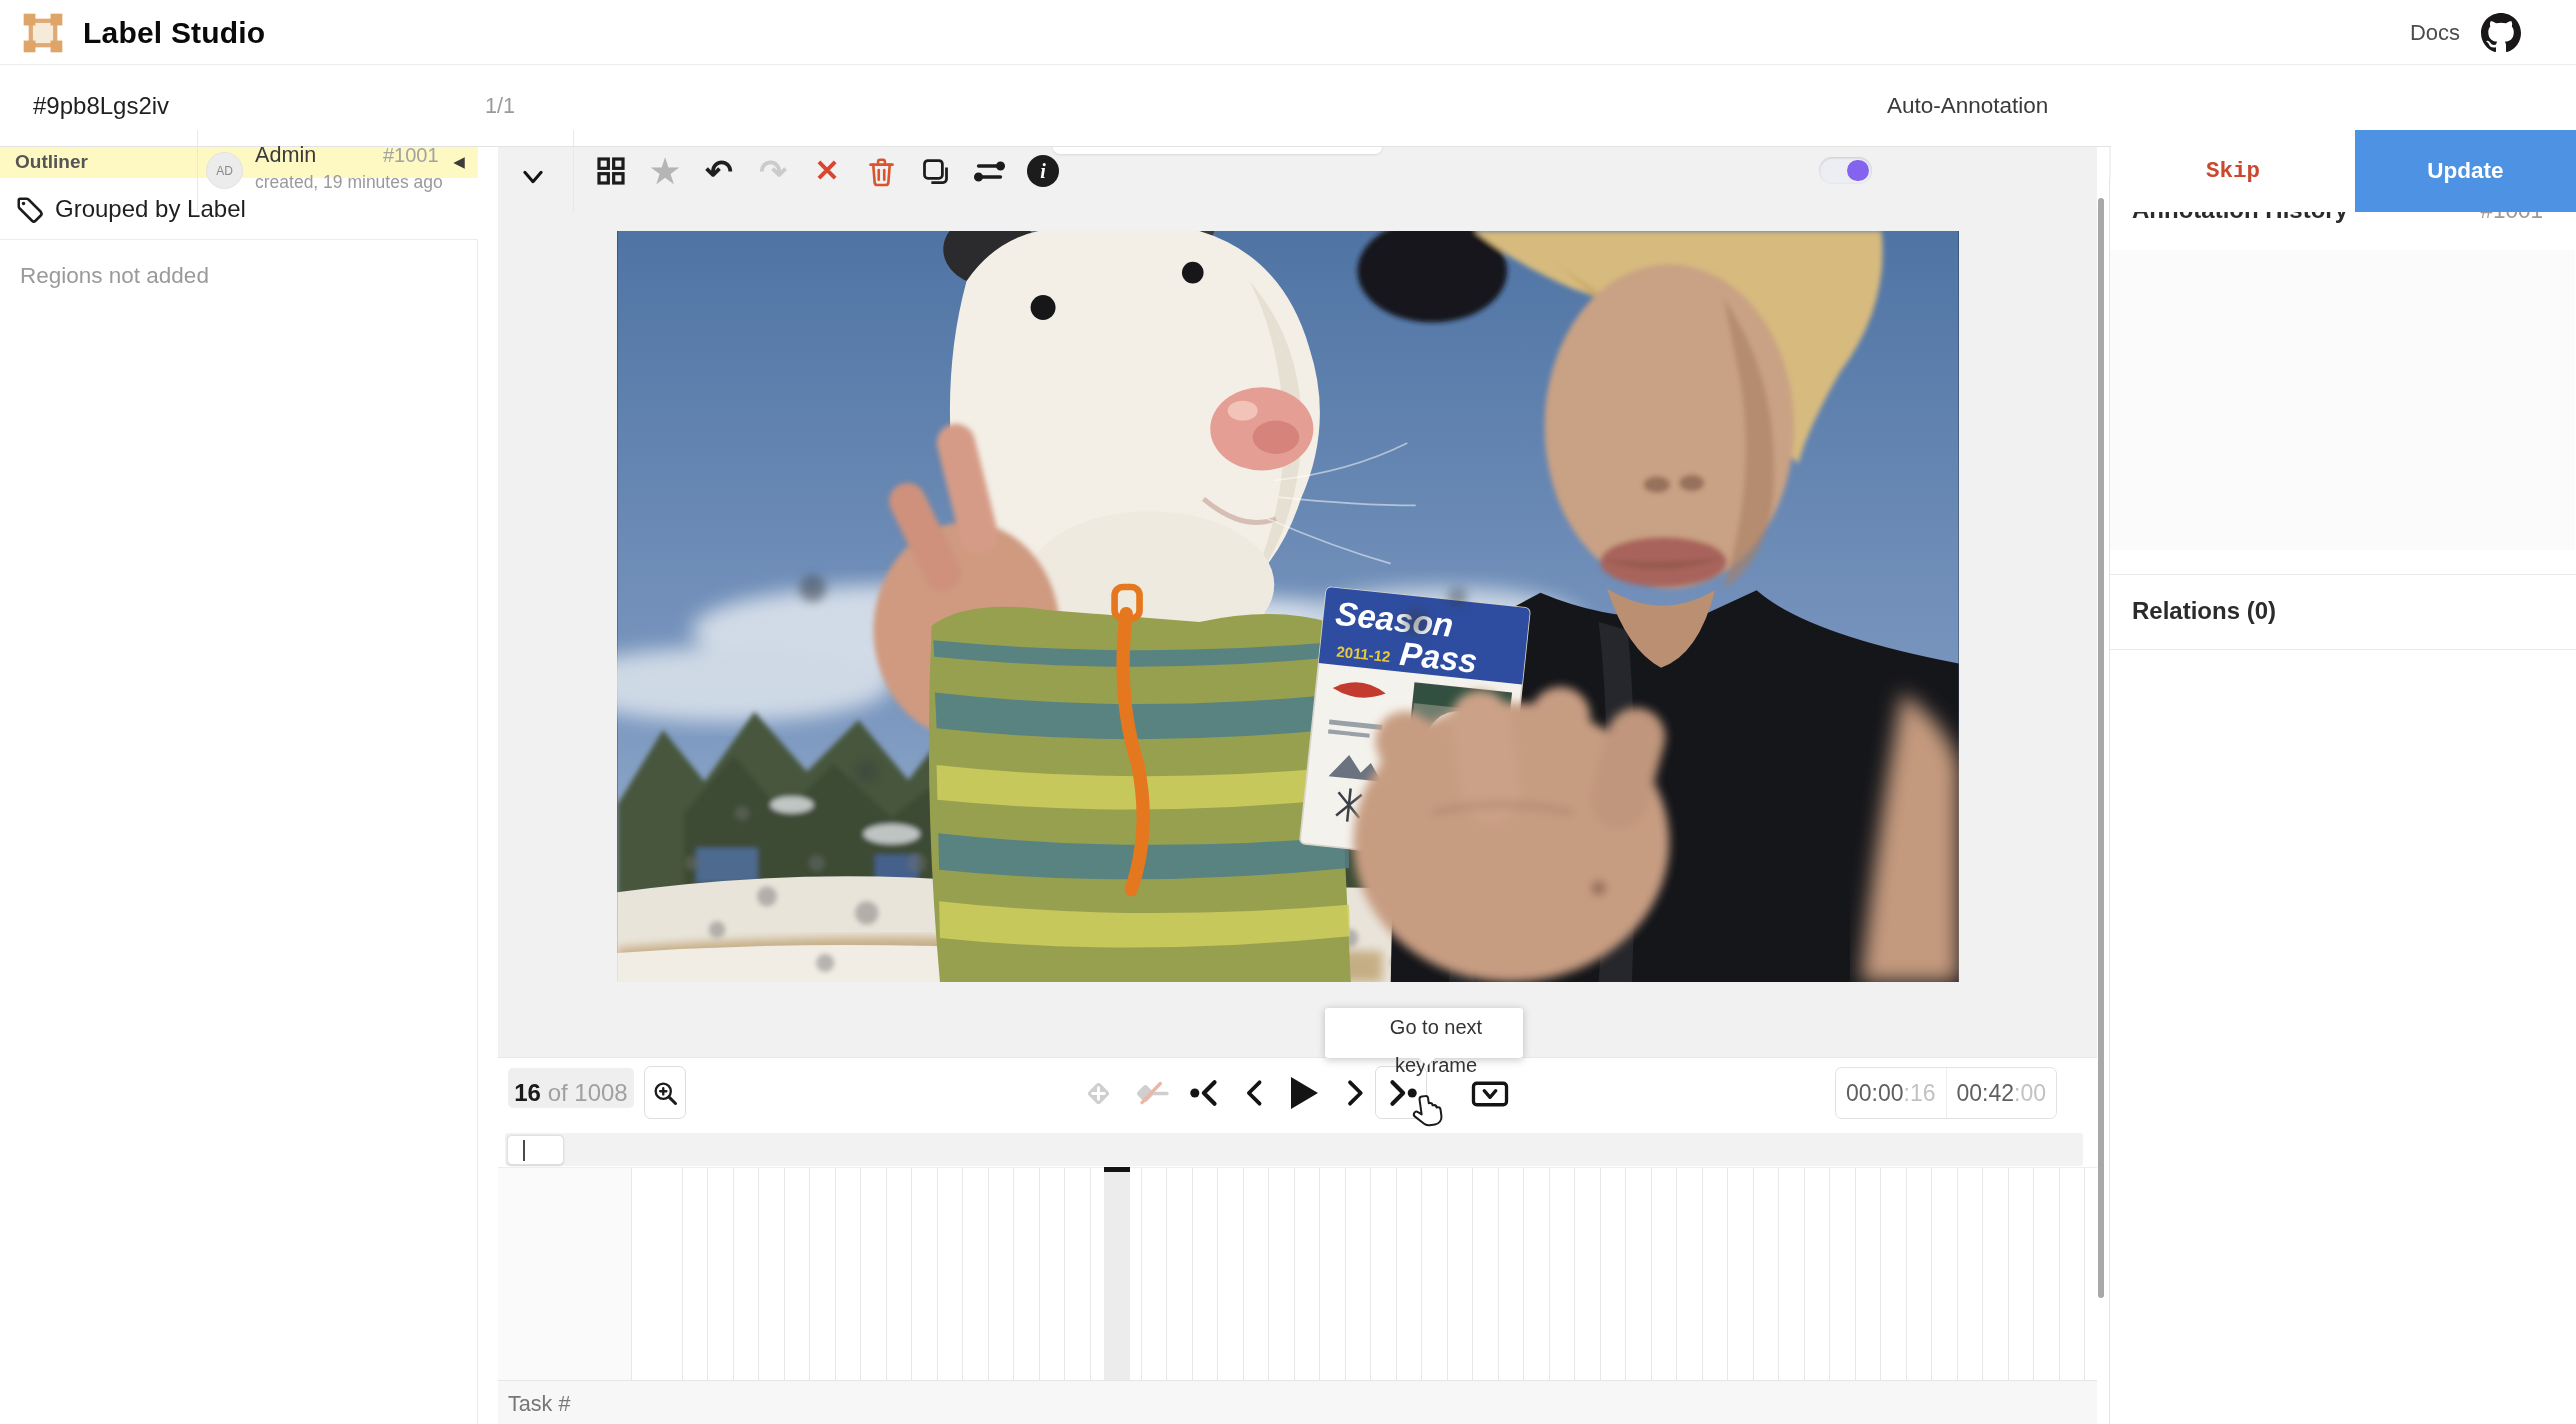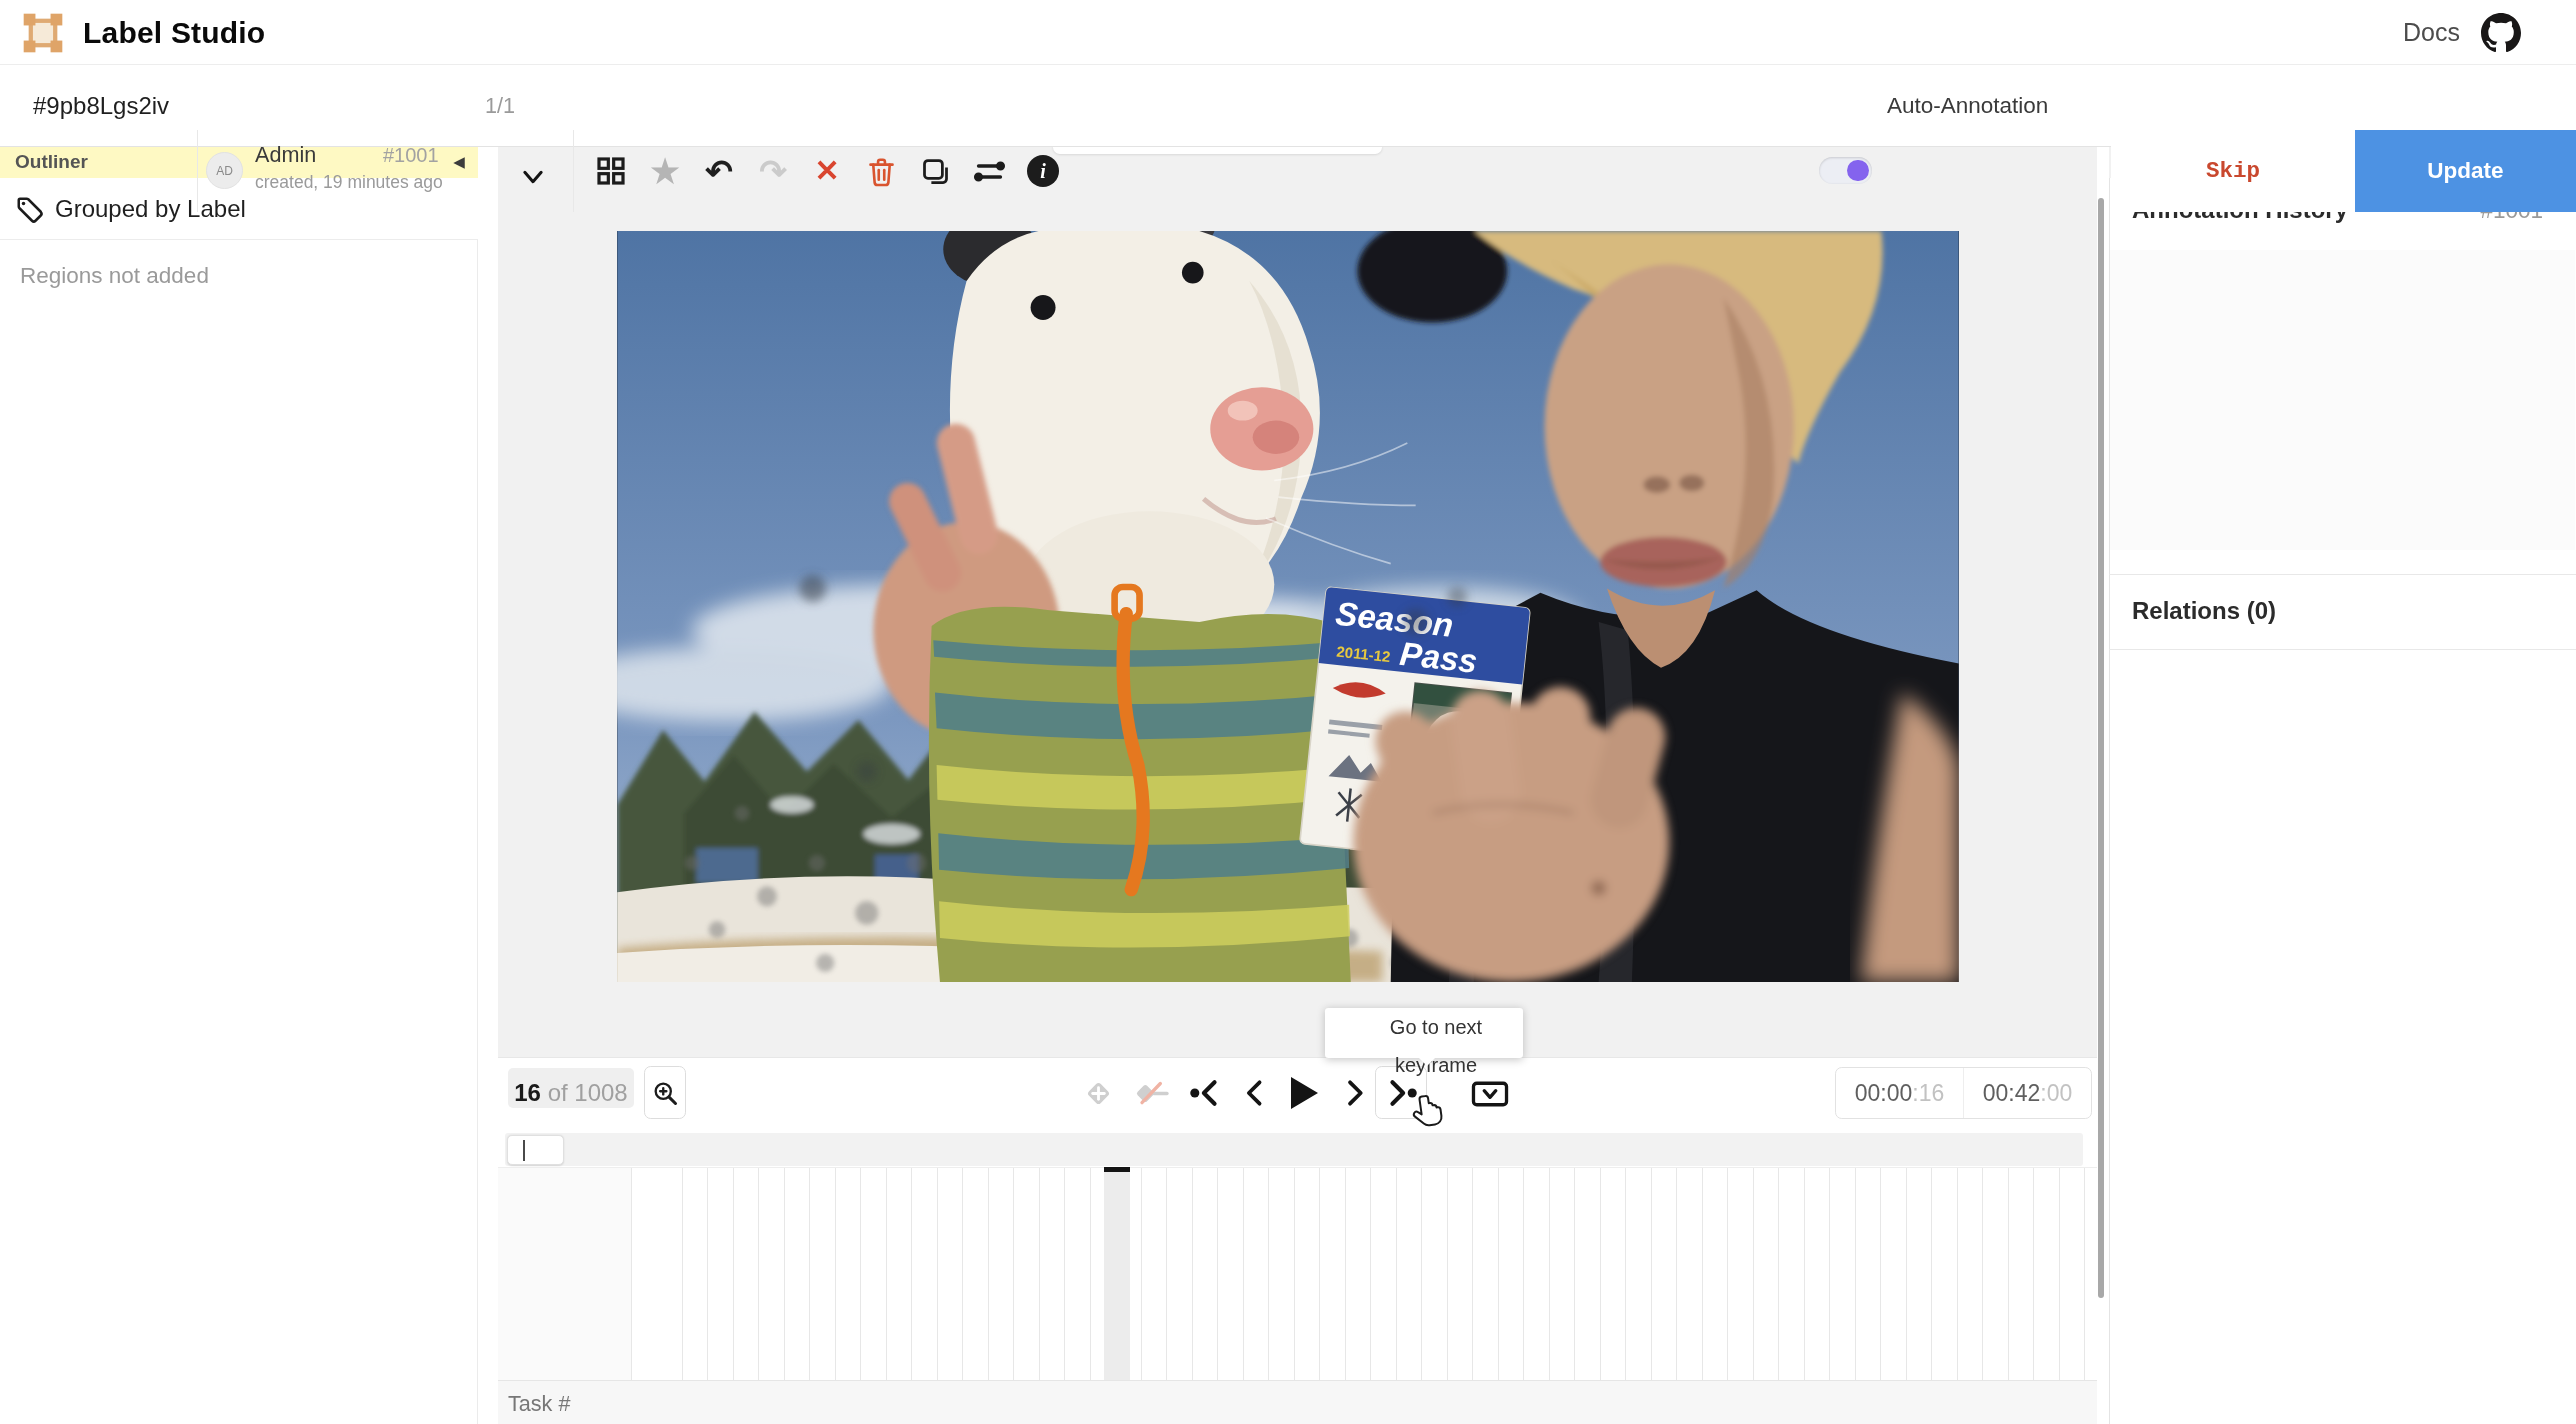--- a/index.html
+++ b/index.html
@@ -4,21 +4,21 @@
 <style>
   * { margin:0; padding:0; box-sizing:border-box; }
   html,body { width:2576px; height:1424px; background:#fff; font-family:"Liberation Sans", sans-serif; }
   #app { position:relative; width:2576px; height:1424px; overflow:hidden; background:#fff; }
   .abs { position:absolute; }
 
   
   .header { left:0; top:0; width:2576px; height:65px; background:#fff; border-bottom:0.8px solid #ededed; z-index:30; }
   .logo { left:21.6px; top:11.6px; width:42px; height:42px; }
   .app-title { left:83px; top:0; height:65px; line-height:65px; font-size:30px; font-weight:700; color:#0a0a0a; letter-spacing:0.2px; }
-  .docs { right:116px; top:0; height:81px; line-height:65px; font-size:25px; color:#4c4c4c; cursor:pointer; }
+  .docs { right:116px; top:0; height:81px; line-height:65px; font-size:22px; color:#4c4c4c; cursor:pointer; }
   .github { right:55px; top:12.5px; width:40px; height:40px; }
 
   
   .toolbar { left:0; top:65px; width:2576px; height:82px; background:#fff; border-bottom:0.8px solid #e3e3e3; z-index:25; }
   .project-id { left:33px; top:0; height:82px; line-height:82px; font-size:24px; font-weight:500; color:#1f1f1f; }
   .vdiv { top:65px; width:0.8px; height:82px; background:#e8e8e8; position:absolute; }
   .avatar { left:206px; top:87px; width:37px; height:37px; border-radius:50%; background:#ececec; border:0.8px solid #e2e2e2; text-align:center; line-height:37px; font-size:12px; color:#8a8a8a; font-weight:500; }
   .ann-name { left:255px; top:77px; font-size:21.6px; color:#3a3a3a; font-weight:500; }
   .ann-id { left:383px; top:79px; font-size:20px; color:#a2a2a2; }
   .ann-created { left:255px; top:107px; font-size:17.5px; color:#9a9a9a; }
@@ -58,21 +58,21 @@
   .tooltip { left:1325px; top:1008px; width:198px; height:50px; background:#fff; border-radius:3.3px; box-shadow:0 1.7px 8.3px rgba(0,0,0,.22); line-height:38px; text-align:center; font-size:20px; color:#333; z-index:40;padding-left:24px; }
   .tooltip-arrow { position:absolute; left:93px; bottom:-8.3px; width:0; height:0; border-left:9.2px solid transparent; border-right:9.2px solid transparent; border-top:9.2px solid #fff; }
 
   
   .frame-pill { left:508px; top:1068px; width:126px; height:40px; background:#efefef; border-radius:5px; line-height:50px; text-align:center; font-size:24px; color:#a0a0a0; }
   .frame-cur { font-weight:700; color:#1a1a1a; }
   .zoom-btn { left:644px; top:1066px; width:42px; height:53px; background:#fff; border:0.8px solid #ddd; border-radius:6.7px; display:flex; align-items:center; justify-content:center; cursor:pointer; }
   .pbtn { position:absolute; display:flex; align-items:center; justify-content:center; cursor:pointer; }
   .nextkf-btn { left:1375px; top:1066px; width:52px; height:53px; background:#fff; border:0.8px solid #ddd; border-radius:6.7px; }
   .play-tri { width:0; height:0; border-left:27px solid #141414; border-top:16.6px solid transparent; border-bottom:16.6px solid transparent; }
-  .times { left:1835px; top:1067px; width:257px; height:52px; border:0.8px solid #e2e2e2; border-radius:6.7px; display:flex; background:#fff; }
+  .times { left:1835px; top:1067px; width:222px; height:52px; border:0.8px solid #e2e2e2; border-radius:6.7px; display:flex; background:#fff; }
   .tcell { flex:1; line-height:50px; text-align:center; font-size:23px; color:#5f5f5f; }
   .tcell:first-child { border-right:0.8px solid #eee; }
   .tdim { color:#c2c2c2; }
 
   
   .seek-track { left:505px; top:1133px; width:1578px; height:33px; background:#f2f2f2; border-radius:3.3px; }
   .seek-handle { position:absolute; left:1.7px; top:1.7px; width:57px; height:30px; background:#fff; border:0.8px solid #e0e0e0; border-radius:5px; box-shadow:0 0.8px 1.7px rgba(0,0,0,.12); cursor:ew-resize; }
   .seek-line { position:absolute; left:15px; top:4.2px; width:2.5px; height:21.6px; background:#4a4a4a; }
   .ruler-blank { left:498px; top:1167px; width:133px; height:213px; background:#fafafa; border-top:0.8px solid #eee; }
   .ruler { left:631px; top:1167px; width:1466px; height:213px; border-top:0.8px solid #eee;

